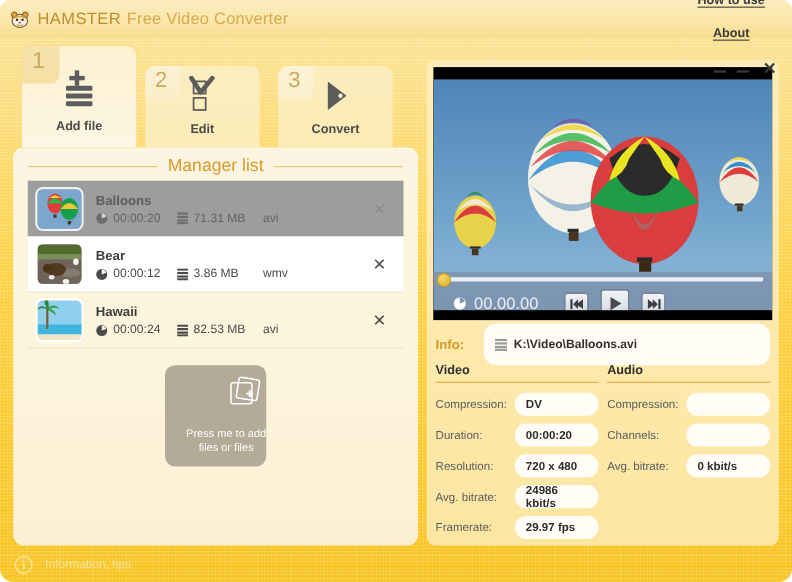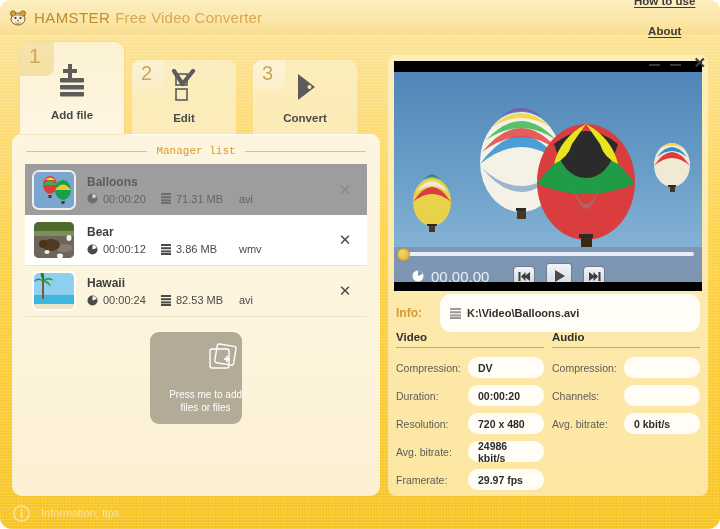--- a/index.html
+++ b/index.html
@@ -109,21 +109,21 @@
     background: linear-gradient(180deg,#fdf5e1 0%, #fdf4dd 55%, #fcf0d3 100%);
     border-radius: 10px;
     box-shadow: 0 1px 0 rgba(255,255,255,.6) inset;
   }
   .mgr-head {
     position: relative; height: 22px; margin: 6px 14px 0 14px;
     display: flex; align-items: center; justify-content: center;
   }
   .mgr-head .line { flex: 1; height: 1px; background: #e9c36a; }
   .mgr-head .mgr-title {
-    font-size: 11px; color: #d79a2d; padding: 0 9px; font-weight: 400; white-space: nowrap; font-family: Liberation Mono, monospace;
+    font-size: 16px; color: #d79a2d; padding: 0 9px; font-weight: 400; white-space: nowrap;
   }
   .list {
     position: absolute; left: 13px; right: 13px; top: 30px; height: 153px;
     overflow: hidden;
   }
   .row {
     position: relative; height: 51px; display: flex; align-items: center;
     padding-left: 7px;
   }
   .row.sel { background: #9d9d9d; }

